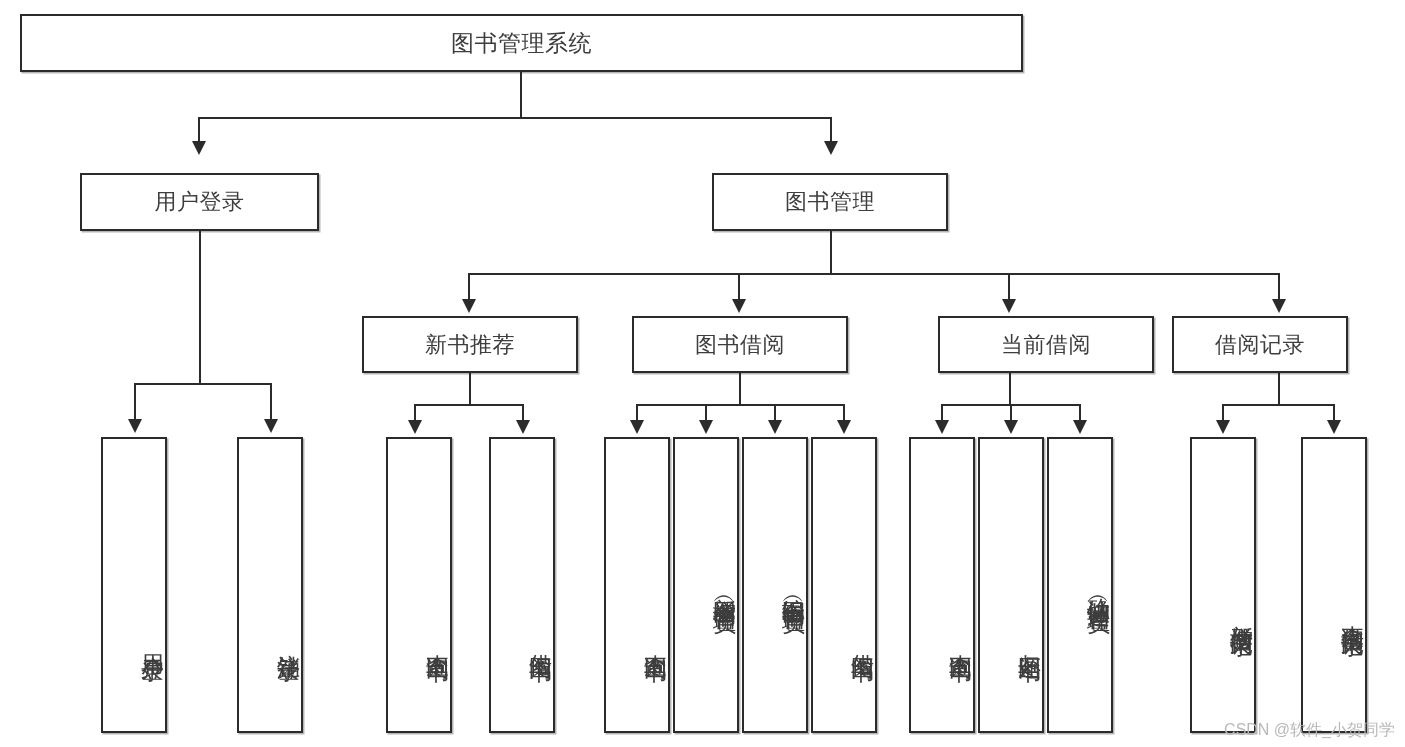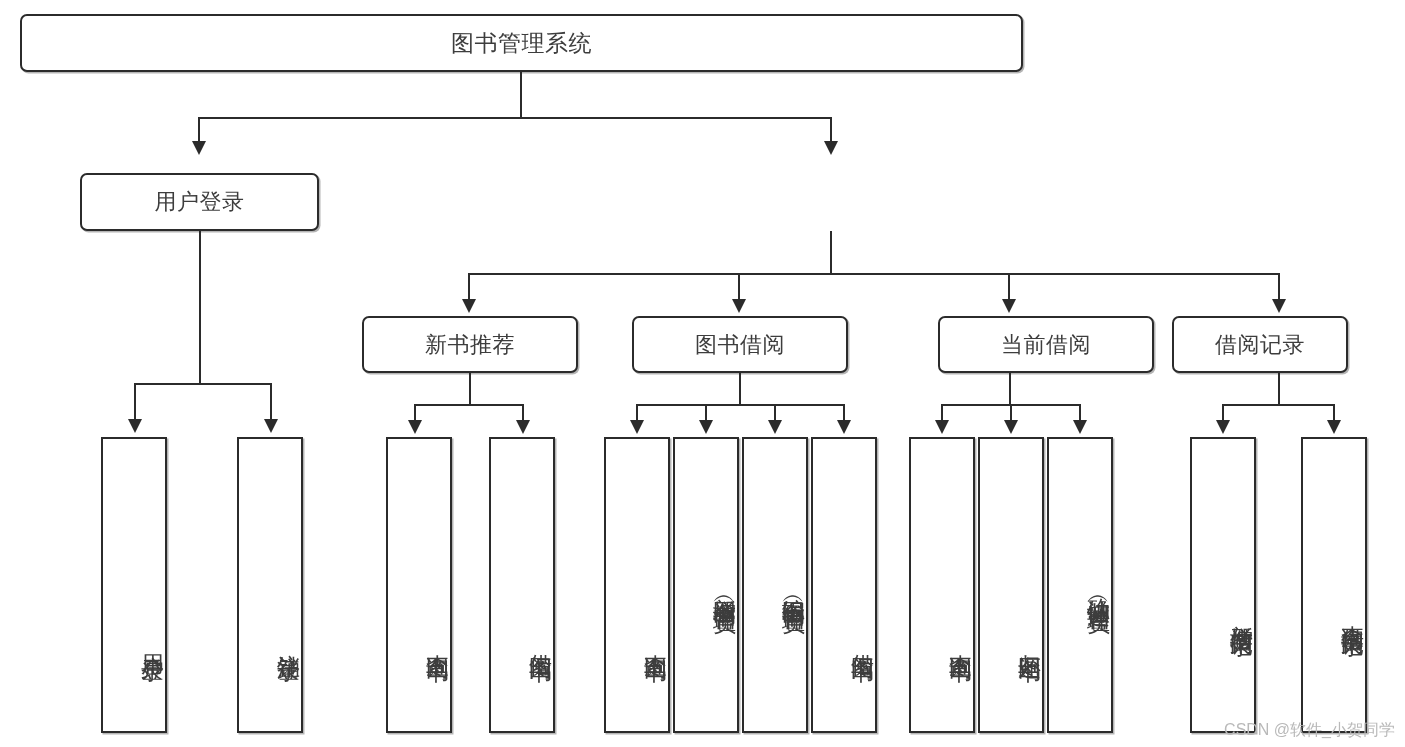--- a/index.html
+++ b/index.html
@@ -25,21 +25,20 @@
     box-shadow: 1.5px 1.5px 0 0 rgba(120,120,120,0.55);
     display: flex;
     align-items: center;
     justify-content: center;
     color: #3d3d3d;
     letter-spacing: 0.5px;
     line-height: 1.05;
   }
   .node.h {                 
     font-size: 22px;
-    border-radius: 7px;
   }
   .node.root { font-size: 23px; }
   .node.v {                 
     writing-mode: vertical-rl;
     text-orientation: upright;
     font-size: 23px;
     align-items: flex-start;
     justify-content: center;
     padding-top: 6px;
     letter-spacing: 2px;
@@ -86,20 +85,21 @@
 
   <div class="edge vline" style="left:520px; top:72px; height:45px;"></div>
   <div class="edge hline" style="left:198px; top:117px; width:634px;"></div>
   <div class="edge vline" style="left:198px; top:117px; height:26px;"></div>
   <div class="arrow" style="left:192px; top:141px;"></div>
   <div class="edge vline" style="left:830px; top:117px; height:26px;"></div>
   <div class="arrow" style="left:824px; top:141px;"></div>
 
   <div class="node h" style="left:80px; top:173px; width:239px; height:58px;">用户登录</div>
 
+  <div class="node h" style="left:712px; top:173px; width:236px; height:58px;">图书管理</div>
 
   <div class="edge vline" style="left:199px; top:231px; height:152px;"></div>
   <div class="edge hline" style="left:134px; top:383px; width:137px;"></div>
   <div class="edge vline" style="left:134px; top:383px; height:38px;"></div>
   <div class="arrow" style="left:128px; top:419px;"></div>
   <div class="edge vline" style="left:270px; top:383px; height:38px;"></div>
   <div class="arrow" style="left:264px; top:419px;"></div>
 
   <div class="edge vline" style="left:830px; top:231px; height:42px;"></div>
   <div class="edge hline" style="left:468px; top:273px; width:812px;"></div>

